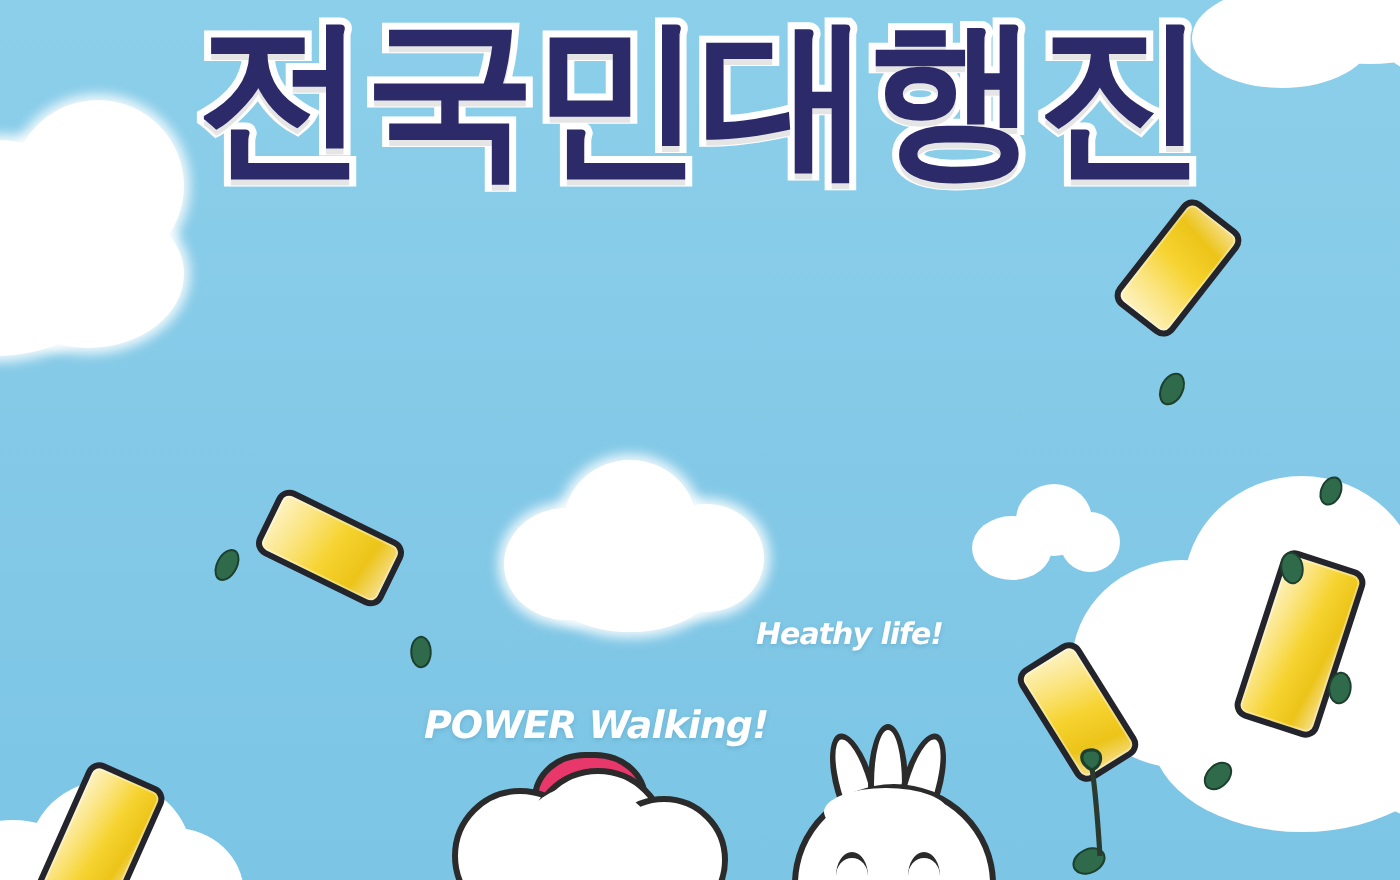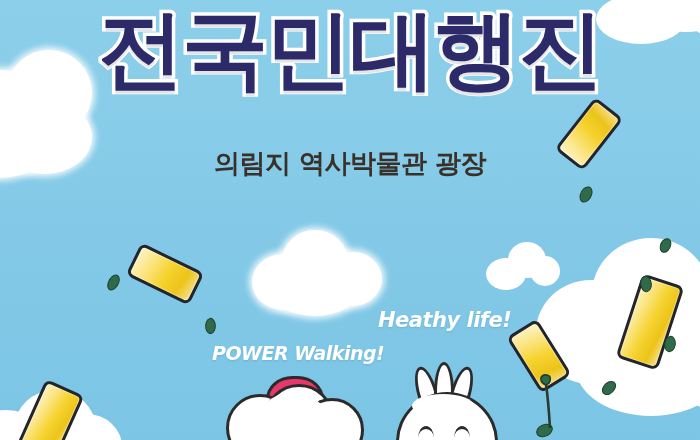--- a/index.html
+++ b/index.html
@@ -90,22 +90,22 @@
     position: absolute;
     font-family: "DejaVu Sans", "Liberation Sans", sans-serif;
     font-weight: 700;
     font-style: italic;
     color: #ffffff;
     letter-spacing: -0.5px;
     white-space: nowrap;
     z-index: 28;
     text-shadow: 0 1px 2px rgba(70,140,175,0.35);
   }
-  #slogan-healthy { left: 378px; top: 308px; font-size: 21px; }
-  #slogan-power   { left: 212px; top: 342px; font-size: 19px; }
+  #slogan-healthy { left: 378px; top: 308px; font-size: 15px; }
+  #slogan-power   { left: 212px; top: 352px; font-size: 19px; }
 
   
   .gold-bar {
     position: absolute;
     border: 3px solid #23242c;
     border-radius: 7px;
     background: linear-gradient(100deg, #fdf3c4 0%, #fbe47e 26%, #f6d330 52%, #ecc419 78%, #f7e08f 100%);
     box-shadow: inset 0 0 0 1px rgba(255,255,255,0.35);
     z-index: 20;
   }
@@ -225,21 +225,20 @@
   <svg class="sprout" style="left:536px; top:372px;" width="34" height="56" viewBox="0 0 34 56">
     <path d="M14 56 C13 40 12 26 10 12" stroke="#2b3a2e" stroke-width="2.6" fill="none" stroke-linecap="round"></path>
     <path d="M10 13 C3 10 3 2 11 3 C16 4 15 11 10 13 Z" fill="#2f6b4a" stroke="#1d3f2d" stroke-width="1.6"></path>
   </svg>
 
   <div class="title-wrap">
     <div class="title">전국민대행진</div>
   </div>
 
   <div class="info-wrap">
-    <div class="venue-line">의림지 역사박물관 광장</div>
   </div>
 
   <div class="slogan" id="slogan-healthy">Heathy life!</div>
   <div class="slogan" id="slogan-power">POWER Walking!</div>
 
   <div class="mascot" style="left:224px; top:378px; width:140px; height:120px;">
 
     <div class="cap" style="left:42px; top:-2px; width:52px; height:26px;"></div>
 
     <div class="m-lobe" style="left:2px;   top:16px; width:62px; height:62px;"></div>

